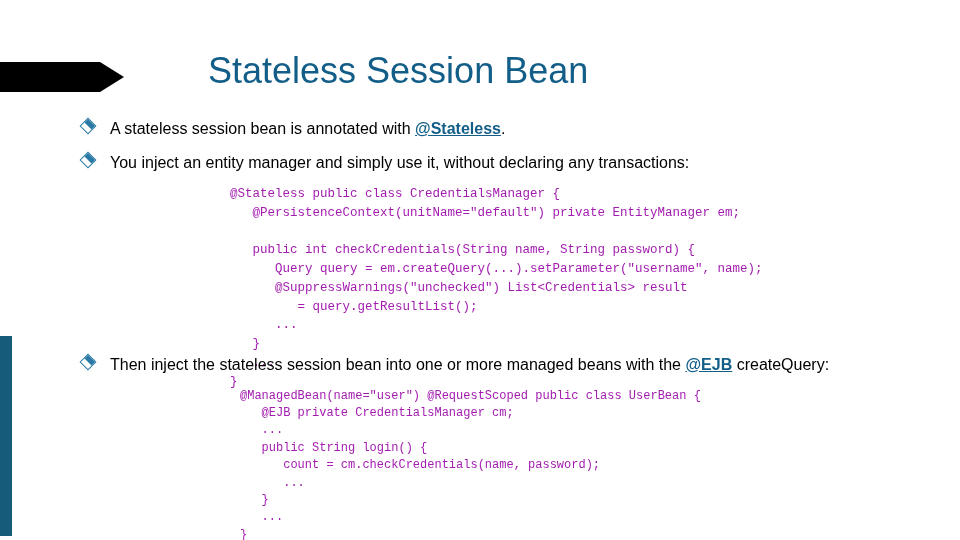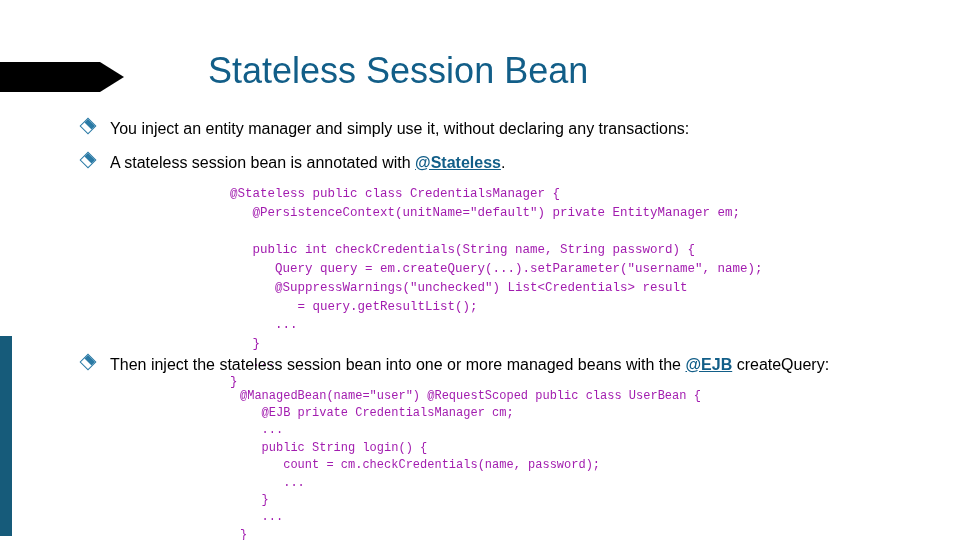--- a/index.html
+++ b/index.html
@@ -112,26 +112,26 @@
   <div class="bar-top"></div>
   <div class="bar-top-arrow"></div>
   <div class="bar-side"></div>
 
   <div class="title">Stateless Session Bean</div>
 
   <div class="content">
 
     <div class="bullet">
       <span class="diamond filled"></span>
-      <span>You inject an entity manager and simply use it, without declaring any transactions:</span>
+      <span>A stateless session bean is annotated with </span><span class="anno">@Stateless</span><span>.</span>
     </div>
 
     <div class="bullet">
       <span class="diamond filled"></span>
-      <span>A stateless session bean is annotated with </span><span class="anno">@Stateless</span><span>.</span>
+      <span>You inject an entity manager and simply use it, without declaring any transactions:</span>
     </div>
 
     <div class="code">@Stateless public class CredentialsManager {
    @PersistenceContext(unitName="default") private EntityManager em;
 
    public int checkCredentials(String name, String password) {
       Query query = em.createQuery(...).setParameter("username", name);
       @SuppressWarnings("unchecked") List&lt;Credentials&gt; result
          = query.getResultList();
       ...

